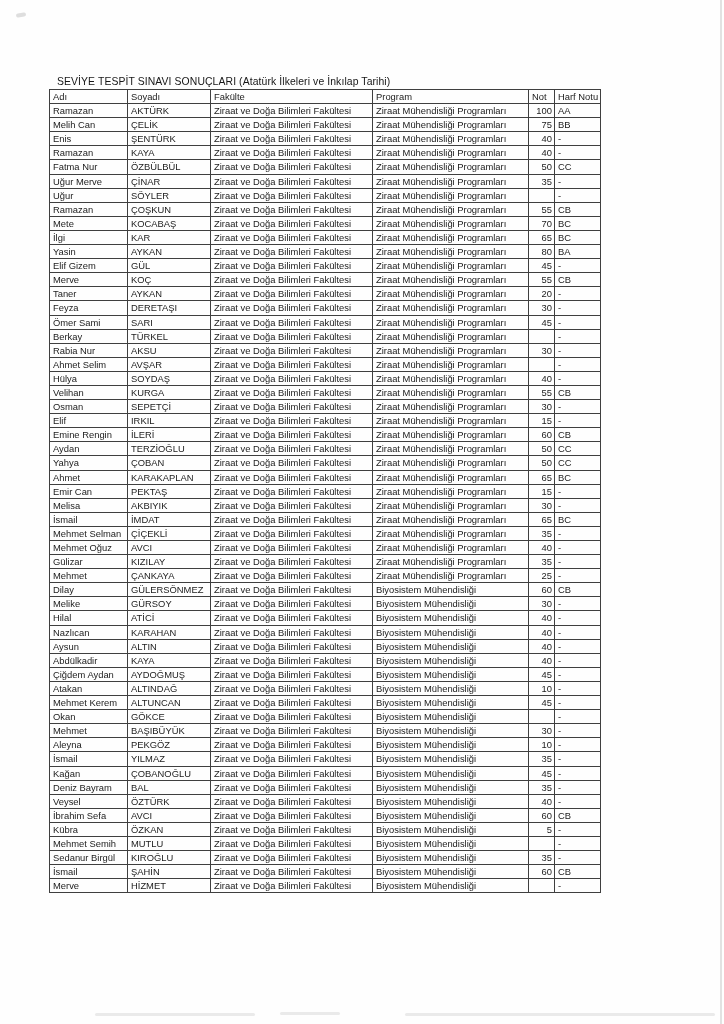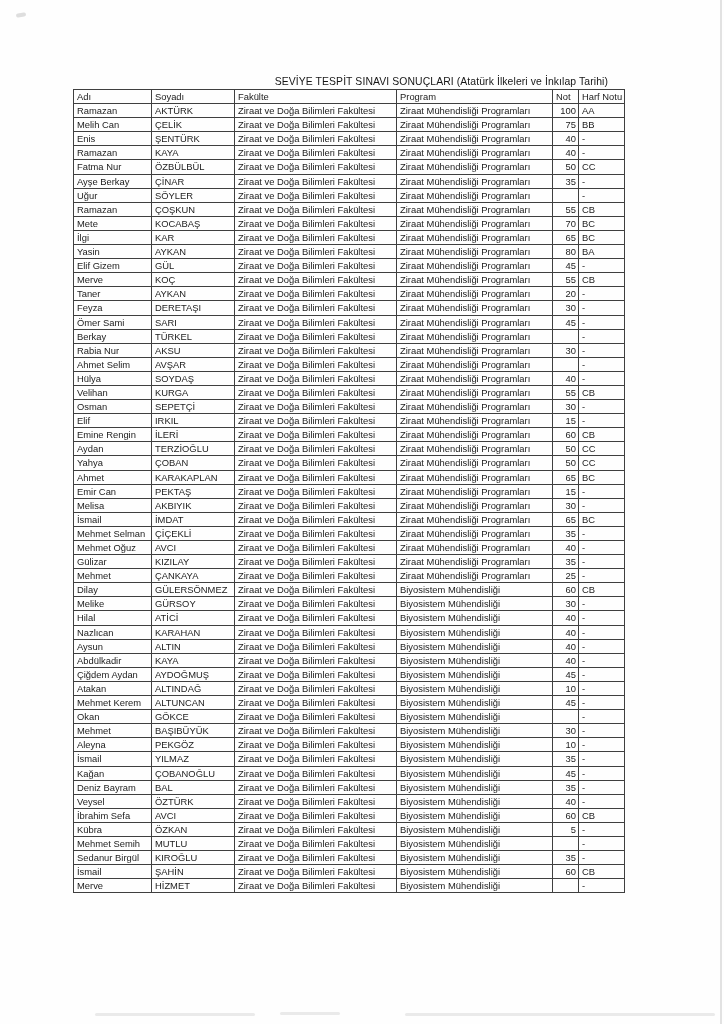--- a/index.html
+++ b/index.html
@@ -8,30 +8,30 @@
     width:724px; height:1024px;
     margin:0 auto;
     background:#fefefe;
     overflow:hidden;
     font-family:"Liberation Sans", sans-serif;
     color:#1c1c1c;
   }
   .doc-title {
     position:absolute;
     left:57px; top:76px; width:551px;
-    text-align:right;
+    text-align:left;
     font-size:10.4px;
     font-weight:normal;
     color:#161616;
     letter-spacing:0.1px;
     white-space:nowrap;
   }
   table.results {
     position:absolute;
-    left:73px; top:89px;
+    left:49px; top:89px;
     width:551px;
     border-collapse:collapse;
     table-layout:fixed;
   }
   table.results th, table.results td {
     border:1px solid #3f3f3f;
     font-size:9.4px;
     font-weight:normal;
     height:13.1px;
     line-height:13.1px;
@@ -135,21 +135,21 @@
     <tr>
       <td>Fatma Nur</td>
       <td>ÖZBÜLBÜL</td>
       <td>Ziraat ve Doğa Bilimleri Fakültesi</td>
       <td>Ziraat Mühendisliği Programları</td>
       <td class="num">50</td>
       <td>CC</td>
     </tr>
 
     <tr>
-      <td>Ayşe Berkay</td>
+      <td>Uğur Merve</td>
       <td>ÇİNAR</td>
       <td>Ziraat ve Doğa Bilimleri Fakültesi</td>
       <td>Ziraat Mühendisliği Programları</td>
       <td class="num">35</td>
       <td>-</td>
     </tr>
 
     <tr>
       <td>Uğur</td>
       <td>SÖYLER</td>

